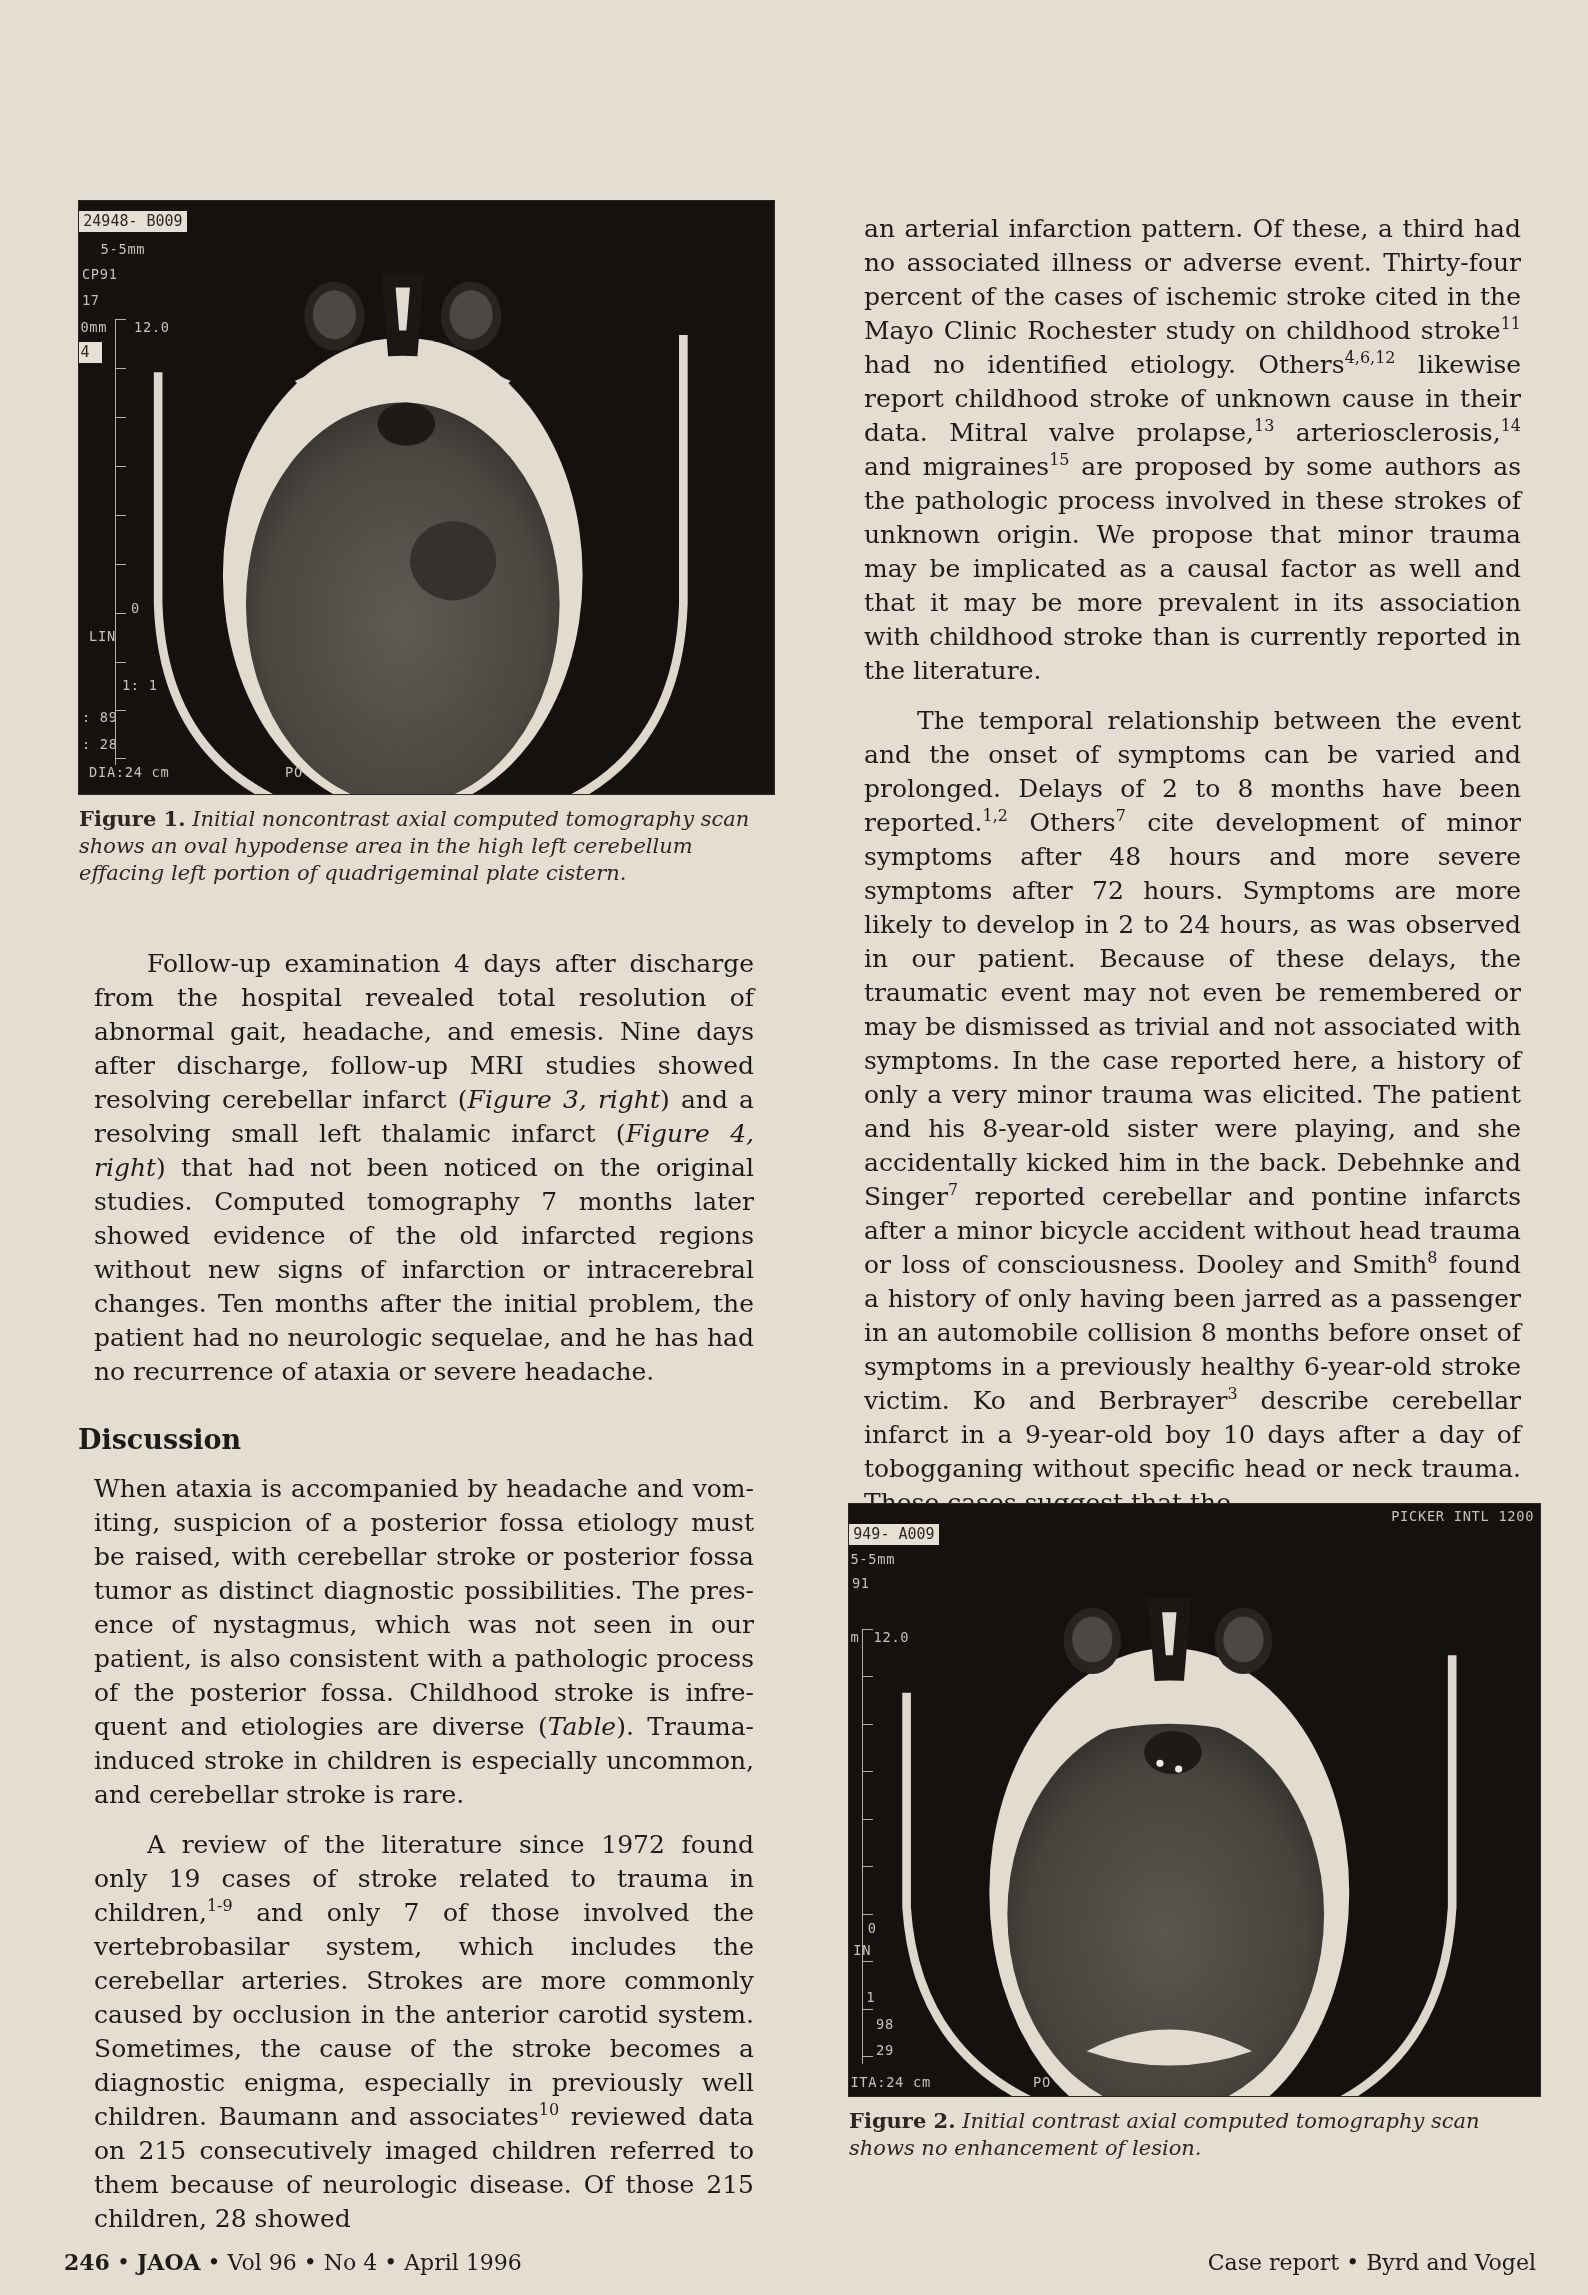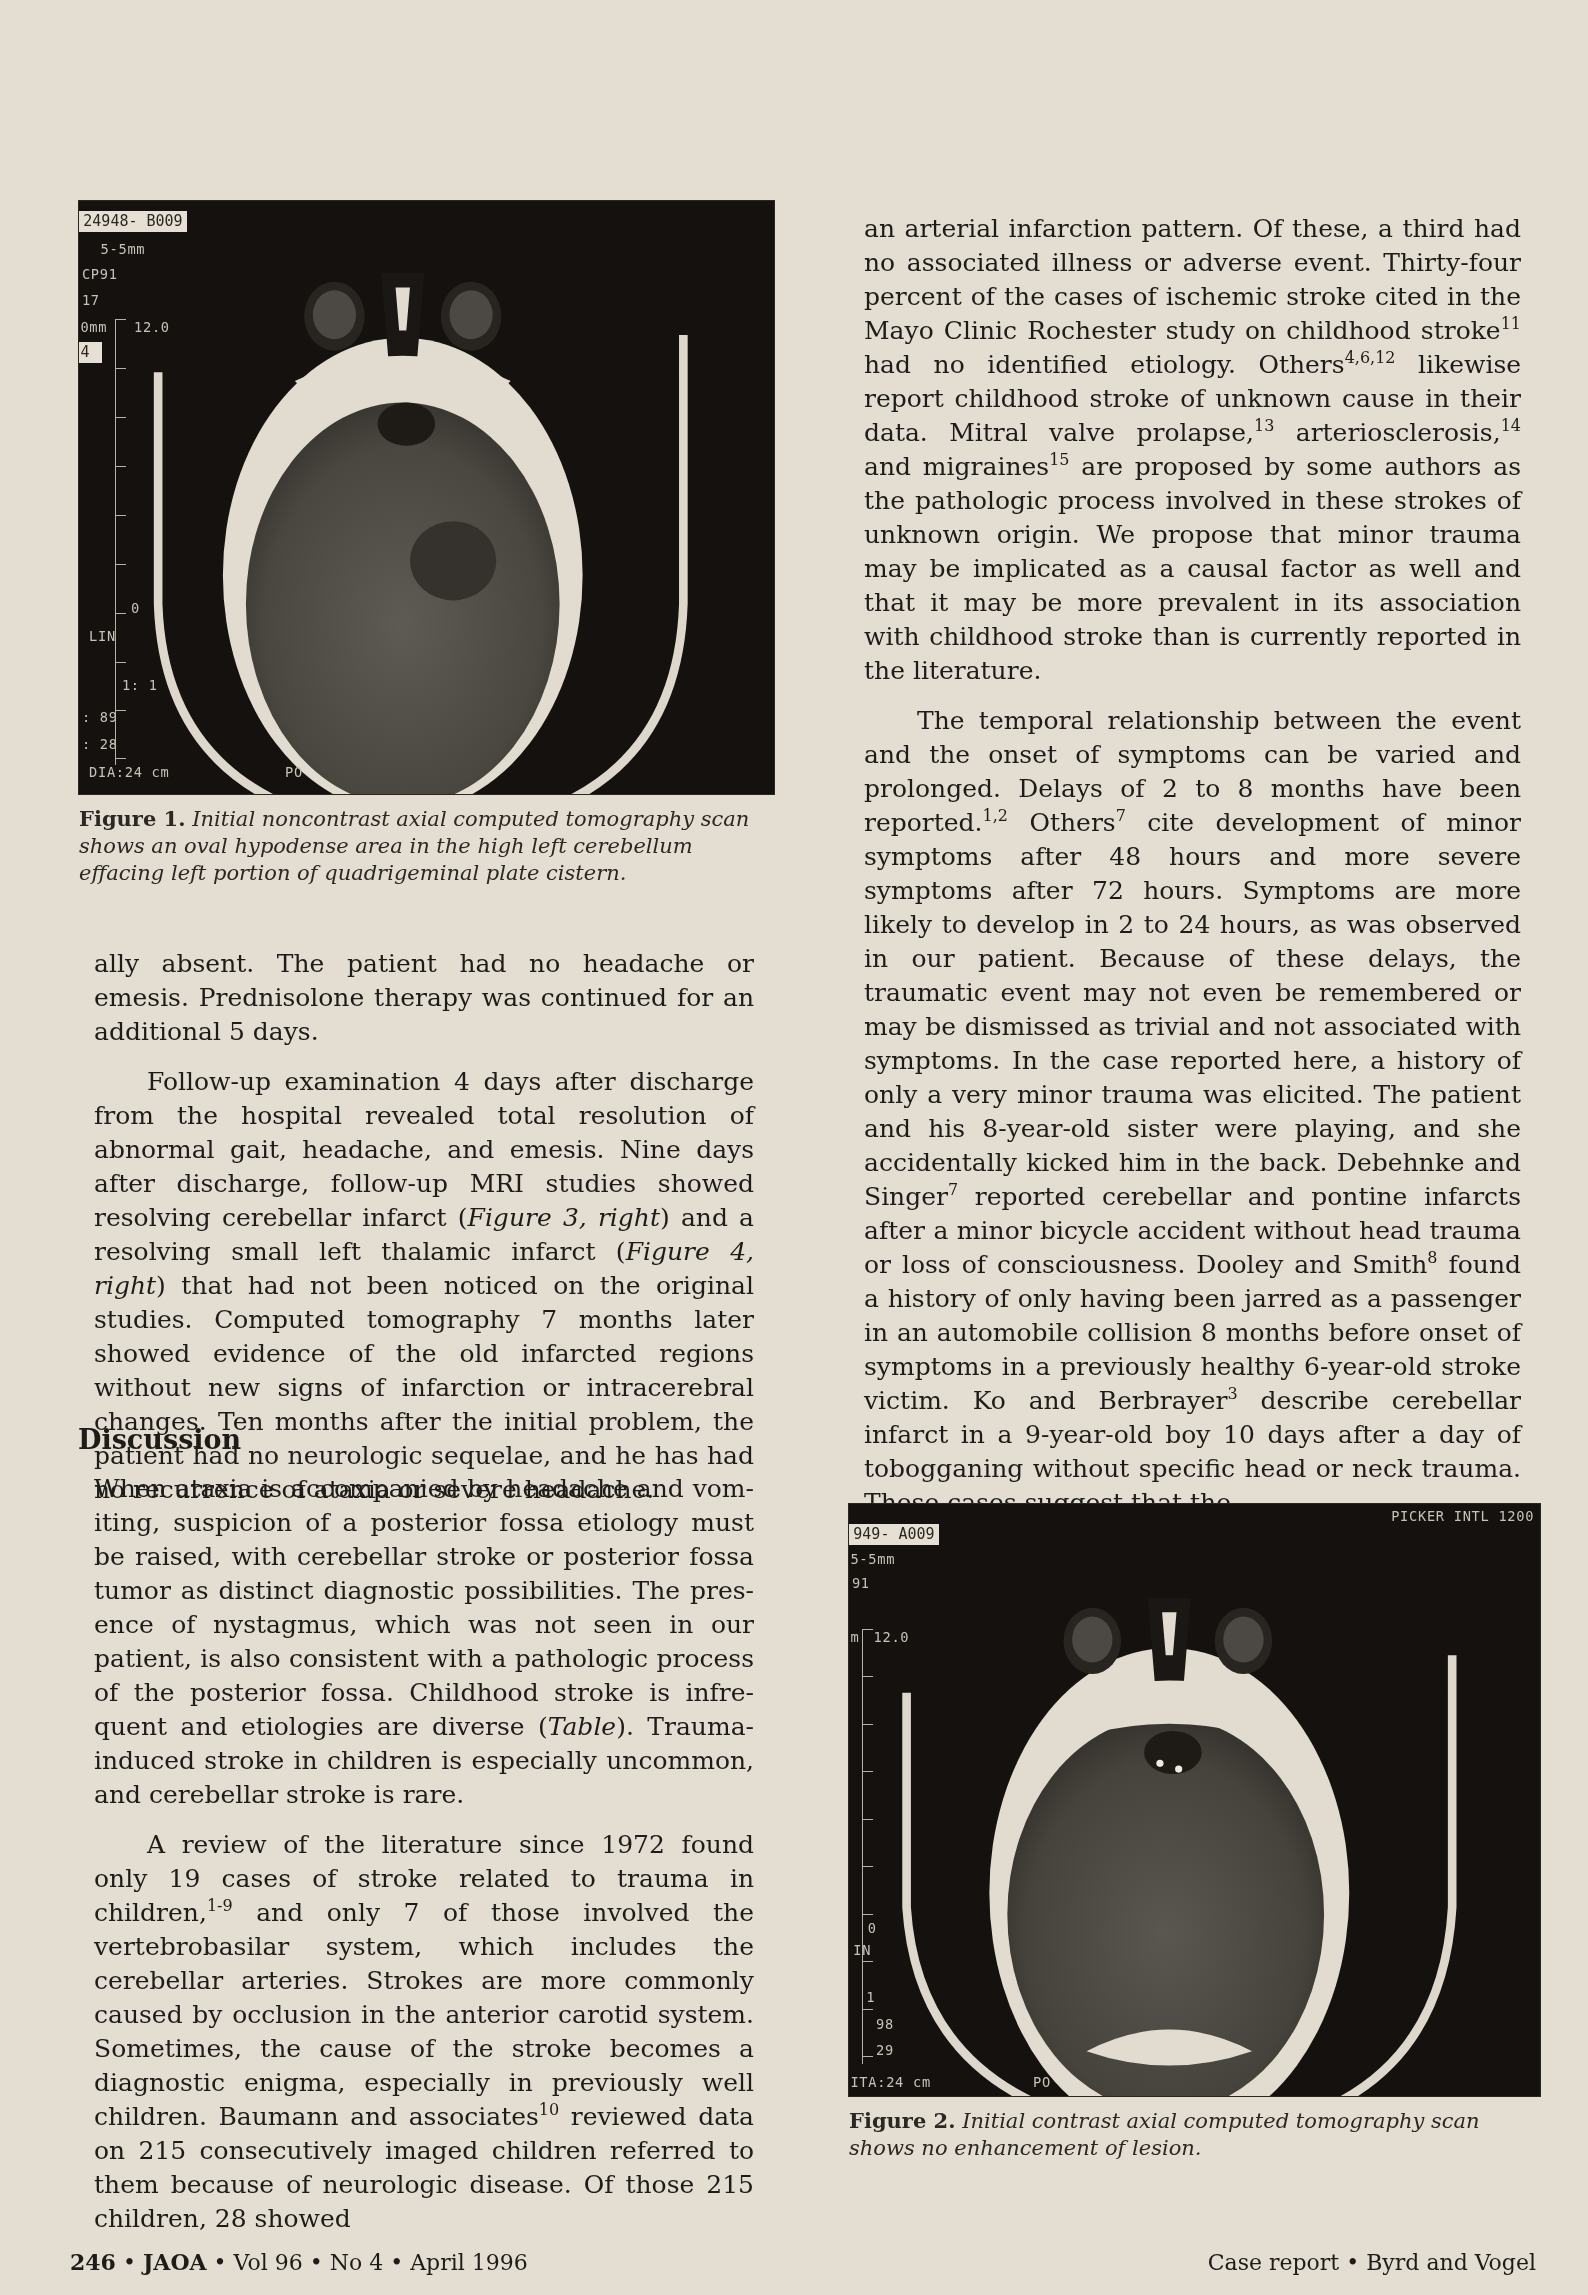--- a/index.html
+++ b/index.html
@@ -81,21 +81,21 @@
       font-family: "DejaVu Serif", serif; font-weight: bold;
       font-size: 27px; line-height: 35px;
     }
     #left-bottom { left: 78px; top: 1456px; width: 692px; }
     #right-top { left: 848px; top: 196px; width: 689px; }
 
     .footer {
       position: absolute; top: 2248px;
       font-size: 22px; line-height: 29px;
     }
-    #footer-left { left: 70px; }
+    #footer-left { left: 64px; }
     #footer-right { right: 53px; }
     .footer .bold { font-weight: bold; }
   </style>
 </head>
 <body>
 
 <div id="fig1" class="figure">
   <svg class="ct-svg" width="695" height="593" viewBox="0 0 966 824">
     <defs>
       <radialGradient id="brain1" cx="50%" cy="55%" r="55%">
@@ -149,21 +149,20 @@
   <div class="ct-text" style="left:2.9px;top:535px;">:    28</div>
   <div class="ct-text" style="left:10px;top:563px;">DIA:24 cm</div>
   <div class="ct-text" style="left:206px;top:563px;">PO</div>
 </div>
 
 <div id="cap1" class="caption">
   <span class="fig-label">Figure 1.</span><span class="fig-text"> Initial noncontrast axial computed tomography scan shows an oval hypodense area in the high left cerebellum effacing left portion of quadrigeminal plate cistern.</span>
 </div>
 
 <div id="left-top" class="body-text">
-  <p><span>ally absent. The patient had no headache or emesis. Prednisolone therapy was continued for an additional 5 days.</span></p>
   <p class="indent"><span>Follow-up examination 4 days after discharge from the hospital revealed total resolution of abnormal gait, headache, and emesis. Nine days after discharge, fol­low-up MRI studies showed resolving cerebellar infarct (</span><i>Figure 3, right</i><span>) and a resolving small left thalamic infarct (</span><i>Figure 4, right</i><span>) that had not been noticed on the original studies. Computed tomography 7 months later showed evidence of the old infarcted regions without new signs of infarction or intracerebral changes. Ten months after the initial problem, the patient had no neu­rologic sequelae, and he has had no recurrence of atax­ia or severe headache.</span></p>
 </div>
 
 <div id="discussion-heading">Discussion</div>
 
 <div id="left-bottom" class="body-text">
   <p><span>When ataxia is accompanied by headache and vom­iting, suspicion of a posterior fossa etiology must be raised, with cerebellar stroke or posterior fossa tumor as distinct diagnostic possibilities. The pres­ence of nystagmus, which was not seen in our patient, is also consistent with a pathologic process of the posterior fossa. Childhood stroke is infre­quent and etiologies are diverse (</span><i>Table</i><span>). Trauma-induced stroke in children is especially uncommon, and cerebellar stroke is rare.</span></p>
   <p class="indent"><span>A review of the literature since 1972 found only 19 cases of stroke related to trauma in children,</span><sup>1-9</sup><span> and only 7 of those involved the vertebrobasilar system, which includes the cerebellar arteries. Strokes are more commonly caused by occlusion in the anterior carotid system. Sometimes, the cause of the stroke becomes a diagnostic enigma, espe­cially in previously well children. Baumann and associates</span><sup>10</sup><span> reviewed data on 215 consecutively imaged children referred to them because of neu­rologic disease. Of those 215 children, 28 showed</span></p>
 </div>
 

